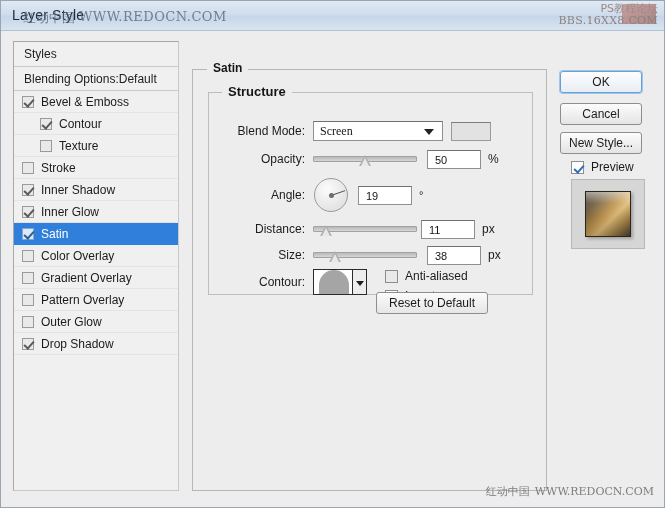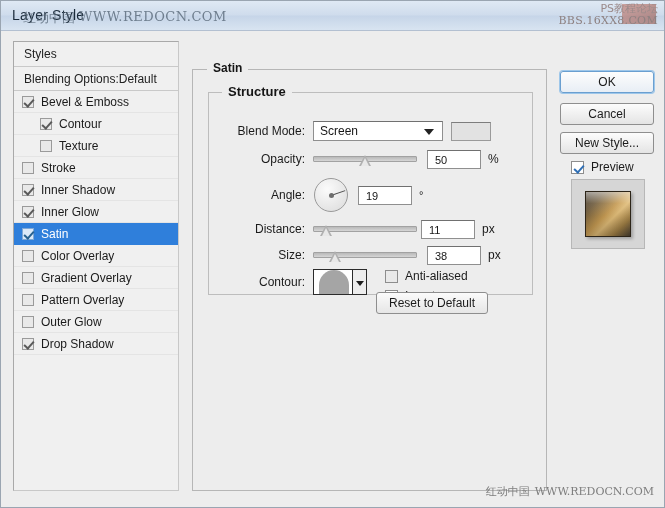--- a/index.html
+++ b/index.html
@@ -213,20 +213,21 @@
     border: 1px solid #8f8f8f;
     border-top-color: #707070;
     display: flex;
     align-items: center;
     position: relative;
   }
   .combo .val {
     font-size: 12px;
     color: #161616;
     padding-left: 6px;
+    font-family: Liberation Serif, serif;
   }
   .combo .arrow {
     position: absolute;
     right: 8px; top: 7px;
     width: 0; height: 0;
     border-left: 5px solid transparent;
     border-right: 5px solid transparent;
     border-top: 6px solid #222;
   }
   .swatch {
@@ -374,21 +375,21 @@
     border: 1px solid #8e8e8e;
     border-radius: 3px;
     display: flex;
     align-items: center;
     justify-content: center;
   }
 
   
   .rbtn {
     position: absolute;
-    width: 94px; height: 22px;
+    width: 82px; height: 22px;
     font-size: 12px;
     color: #1b1b1b;
     background: linear-gradient(to bottom, #fcfcfc, #e4e4e4);
     border: 1px solid #8e8e8e;
     border-radius: 3px;
     display: flex;
     align-items: center;
     justify-content: center;
   }
   .rbtn.primary {

